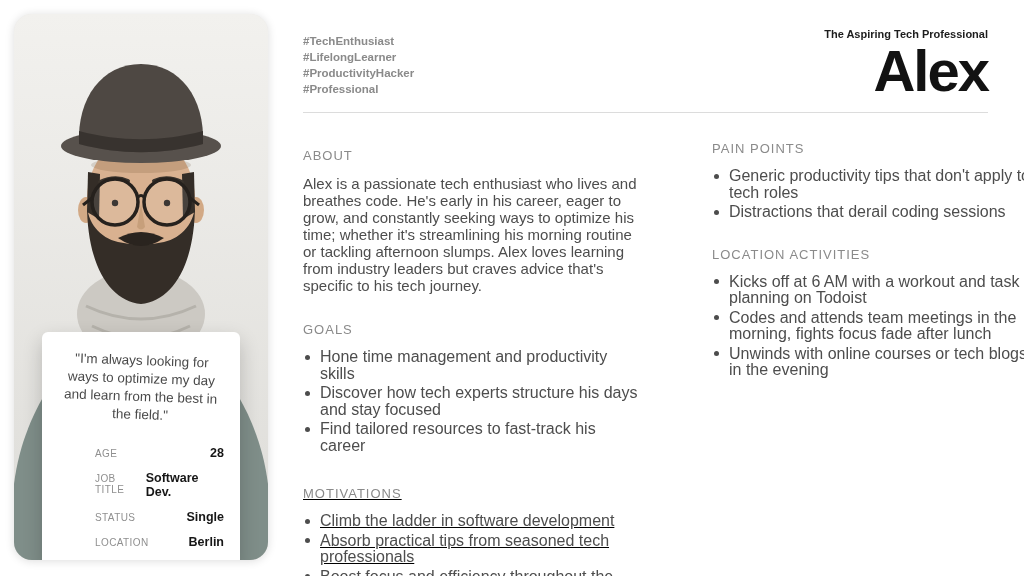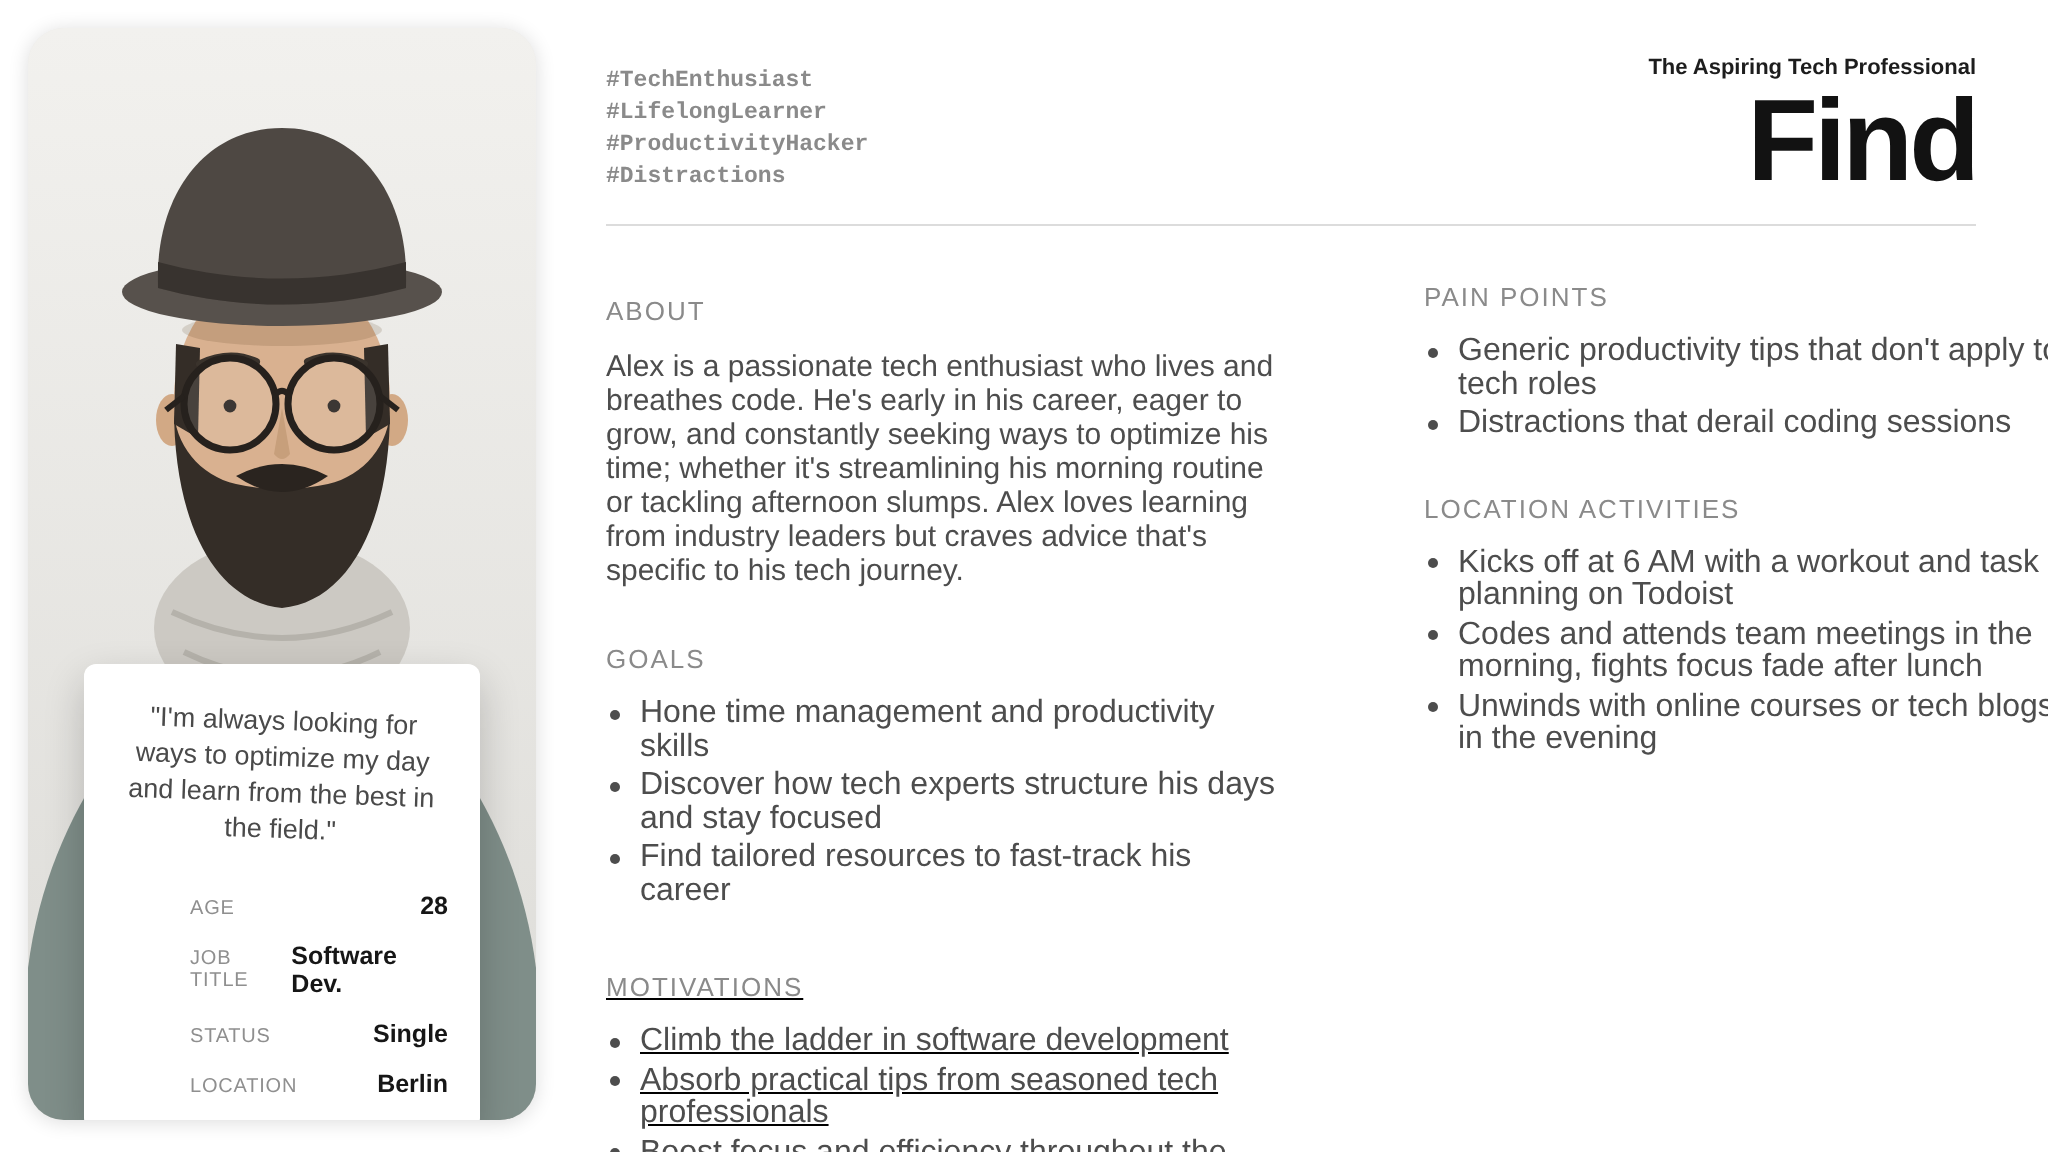--- a/index.html
+++ b/index.html
@@ -35,21 +35,21 @@
   .stat-value { font-size:12.5px; font-weight:bold; color:#161616; }
 
   
   .header { position:absolute; top:28px; right:36px; text-align:right; }
   .role { font-size:11px; font-weight:bold; color:#1d1d1d; }
   .name { font-size:58px; font-weight:bold; color:#121212; letter-spacing:-2px; line-height:1; margin-top:2px; }
   .divider { position:absolute; left:303px; top:112px; width:685px; height:1px; background:#dcdcdc; }
 
   
   .col-mid { position:absolute; left:303px; top:33px; width:336px; }
-  .hashtags div { font-size:11.5px; font-weight:bold; color:#8a8a8a; line-height:16px;font-family:Liberation Mono, monospace; }
+  .hashtags div { font-size:11.5px; font-weight:bold; color:#8a8a8a; line-height:16px; }
   .sec-title { font-size:13px; color:#8a8a8a; letter-spacing:1px; }
   .sec-about { margin-top:51px; }
   .about-body { margin-top:12px; font-size:15px; line-height:17px; color:#4d4d4d; }
   .sec { margin-top:28px; }
   .sec-motivations { margin-top:32px;text-decoration:underline; }
 
   
   .col-right { position:absolute; left:672px; top:141px; width:320px;margin-left:40px; }
   .sec-activities { margin-top:26px; }
 
@@ -139,30 +139,30 @@
         <div class="stat-row">
           <span class="stat-label">LOCATION</span>
           <span class="stat-value">Berlin</span>
         </div>
       </div>
     </div>
   </div>
 
   <div class="header">
     <div class="role">The Aspiring Tech Professional</div>
-    <div class="name">Find</div>
+    <div class="name">Alex</div>
   </div>
   <div class="divider"></div>
 
   <div class="col-mid">
     <div class="hashtags">
       <div>#TechEnthusiast</div>
       <div>#LifelongLearner</div>
       <div>#ProductivityHacker</div>
-      <div>#Distractions</div>
+      <div>#Professional</div>
     </div>
 
     <div class="sec-about">
       <div class="sec-title">ABOUT</div>
       <div class="about-body">Alex is a passionate tech enthusiast who lives and breathes code. He's early in his career, eager to grow, and constantly seeking ways to optimize his time; whether it's streamlining his morning routine or tackling afternoon slumps. Alex loves learning from industry leaders but craves advice that's specific to his tech journey.</div>
     </div>
 
     <div class="sec">
       <div class="sec-title">GOALS</div>
       <ul class="bullets">

